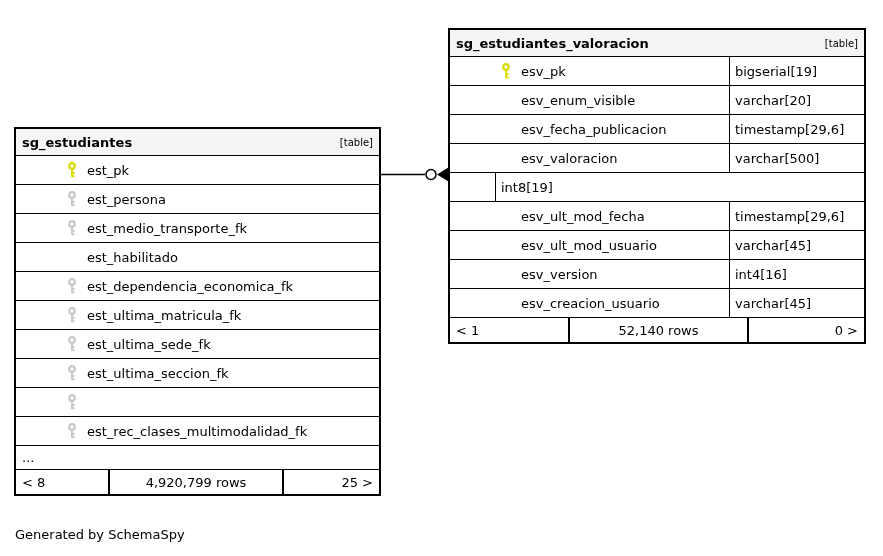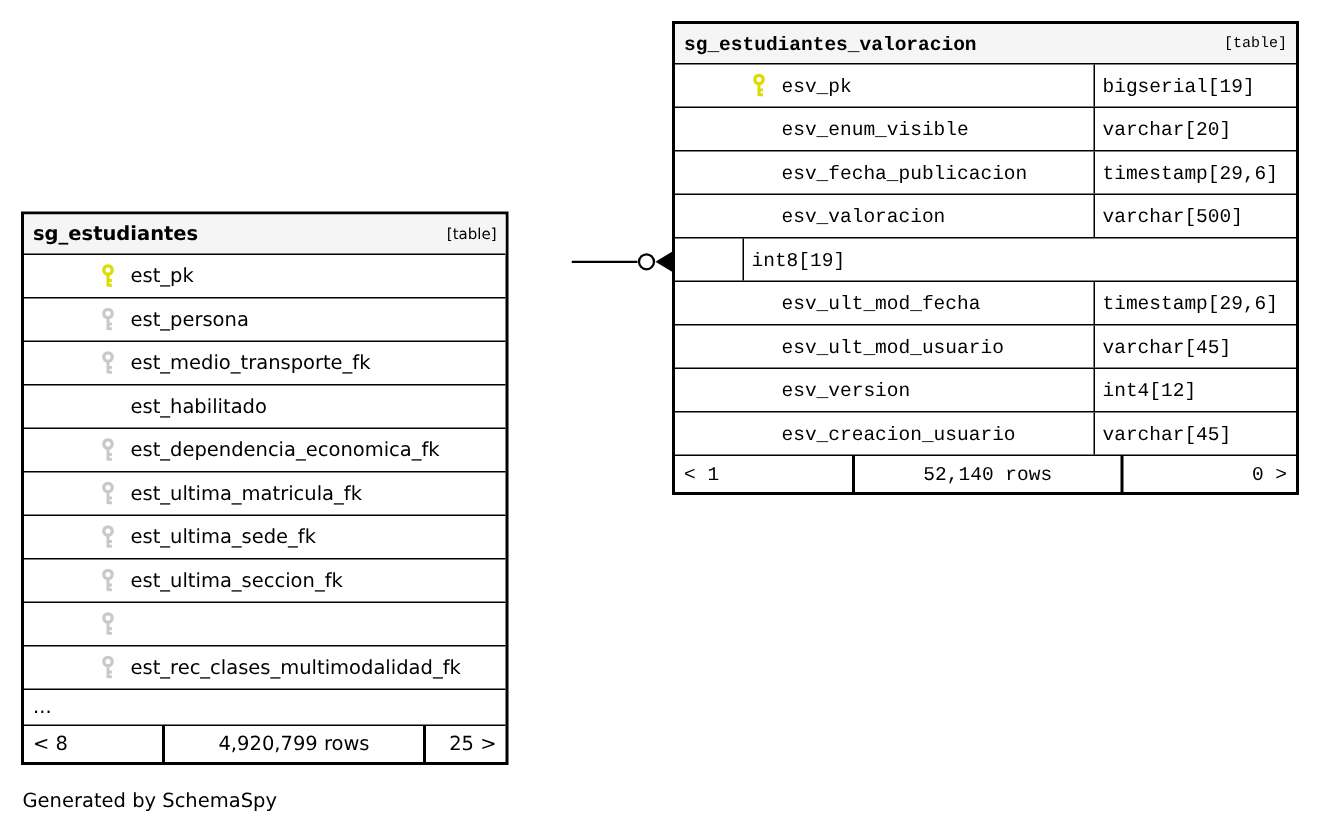--- a/index.html
+++ b/index.html
@@ -1,22 +1,22 @@
 <!DOCTYPE html>
 <html><head>
 <meta charset="utf-8">
 <style>
   * { box-sizing: border-box; margin: 0; padding: 0; }
   html, body { background: #ffffff; }
   body { font-family: "DejaVu Sans", "Liberation Sans", sans-serif; color: #000; }
   .canvas { position: relative; width: 883px; height: 556px; background: #ffffff; overflow: hidden; }
 
   .tbl { position: absolute; border: 2px solid #000; background: #fff; }
-  .tbl-left  { left: 14px;  top: 141px; width: 325px; }
-  .tbl-right { left: 448px; top: 14px;  width: 418px; font-family: Liberation Mono, monospace; }
+  .tbl-left  { left: 14px;  top: 127px; width: 367px; }
+  .tbl-right { left: 448px; top: 28px;  width: 418px; }
 
   .tbl-header { height: 27px; background: #f5f5f5; border-bottom: 1px solid #000;
                 display: flex; align-items: center; justify-content: space-between;
                 padding: 0 6px; }
   .tbl-title { font-weight: bold; font-size: 13px; }
   .tbl-tag { font-size: 10px; font-weight: normal; }
 
   .row { height: 29px; border-bottom: 1px solid #000; display: flex; align-items: stretch; padding-left: 45px; }
   .row .name-cell { flex: 1; display: flex; align-items: center; padding-left: 6px; min-width: 0; }
   .key-icon { width: 10px; height: 16px; margin-right: 10px; flex: 0 0 10px; visibility: hidden; }
@@ -207,21 +207,21 @@
           <svg class="key-icon" viewBox="0 0 10 16"></svg>
           <span class="col-name">esv_ult_mod_usuario</span>
         </div>
       <div class="type-cell">varchar[45]</div>
     </div>
     <div class="row" data-key="">
       <div class="name-cell">
           <svg class="key-icon" viewBox="0 0 10 16"></svg>
           <span class="col-name">esv_version</span>
         </div>
-      <div class="type-cell">int4[12]</div>
+      <div class="type-cell">int4[16]</div>
     </div>
     <div class="row" data-key="">
       <div class="name-cell">
           <svg class="key-icon" viewBox="0 0 10 16"></svg>
           <span class="col-name">esv_creacion_usuario</span>
         </div>
       <div class="type-cell">varchar[45]</div>
     </div>
 
     <div class="tbl-footer">

